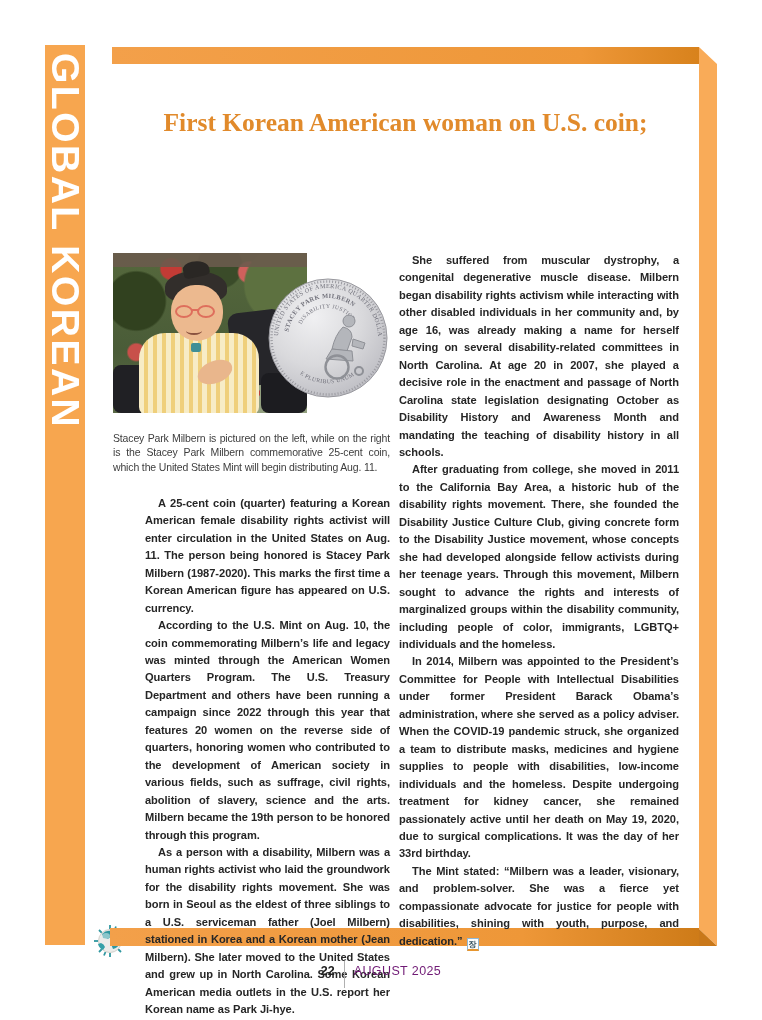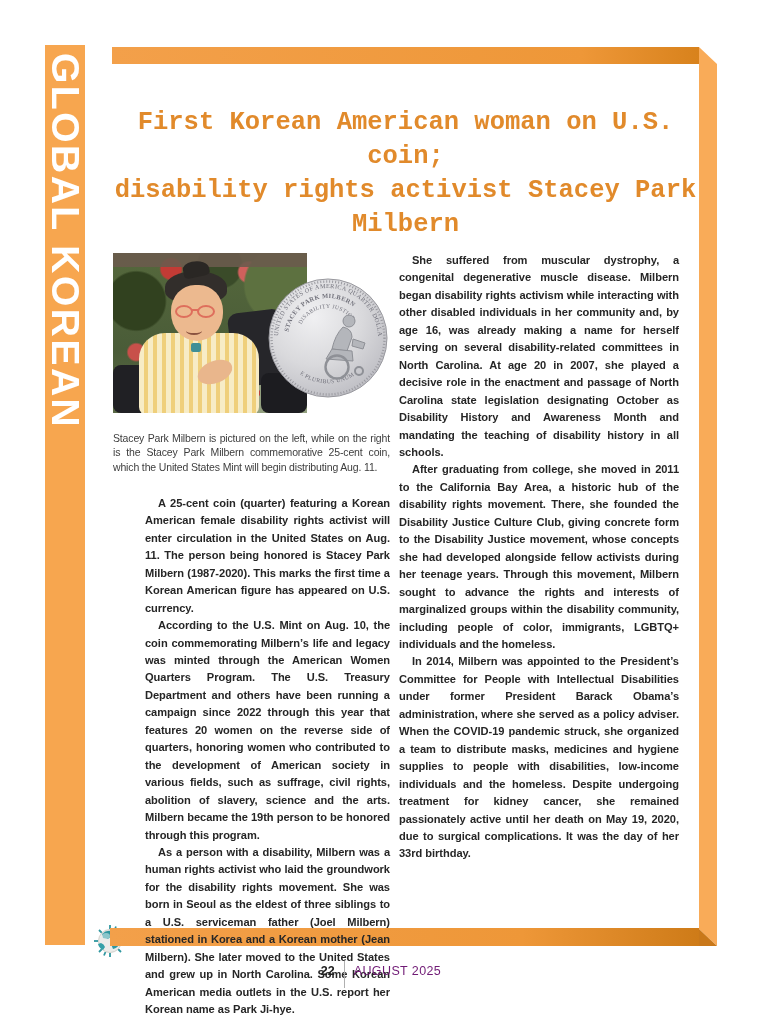--- a/index.html
+++ b/index.html
@@ -37,21 +37,21 @@
     background:#C9781A;
     clip-path:polygon(0 0, 100% 100%, 0 100%);
   }
 
   
   .globe { position:absolute; left:47px; top:878px; width:36px; height:36px; }
 
   
   .header { position:absolute; left:113px; top:106px; width:585px; text-align:center; }
   .title {
-    font-family:Liberation Mono, monospace; font-weight:700;
+    font-family:Liberation Serif, serif; font-weight:700;
     font-size:25.5px; line-height:34px; color:#E18A2B;
   }
   .subtitle {
     margin-top:9px; font-size:18.5px; line-height:24.5px; color:#141414;
   }
 
   
   .col-left  { position:absolute; left:113px; top:253px; width:277px; }
   .col-right { position:absolute; left:399px; top:252px; width:280px; }
 
@@ -159,21 +159,20 @@
     </svg>
   </div>
   <div class="bar-top"></div>
   <div class="bar-right"></div>
   <div class="bar-bottom"></div>
   <div class="fold-br"></div>
 
   <div class="header">
     <div class="title">
       <div>First Korean American woman on U.S. coin;</div>
-      <div>disability rights activist Stacey Park Milbern</div>
     </div>
   </div>
 
   <div class="col-left">
     <div class="figure">
       <div class="photo">
         <div class="beam"></div>
         <div class="path"></div>
         <div class="chair-back"></div>
         <div class="chair-left"></div>
@@ -233,20 +232,21 @@
       <p class="body-par">A 25-cent coin (quarter) featuring a Korean American female disability rights activist will enter circulation in the United States on Aug. 11. The person being honored is Stacey Park Milbern (1987-2020). This marks the first time a Korean American figure has appeared on U.S. currency.</p>
       <p class="body-par">According to the U.S. Mint on Aug. 10, the coin commemorating Milbern’s life and legacy was minted through the American Women Quarters Program. The U.S. Treasury Department and others have been running a campaign since 2022 through this year that features 20 women on the reverse side of quarters, honoring women who contributed to the development of American society in various fields, such as suffrage, civil rights, abolition of slavery, science and the arts. Milbern became the 19th person to be honored through this program.</p>
       <p class="body-par">As a person with a disability, Milbern was a human rights activist who laid the groundwork for the disability rights movement. She was born in Seoul as the eldest of three siblings to a U.S. serviceman father (Joel Milbern) stationed in Korea and a Korean mother (Jean Milbern). She later moved to the United States and grew up in North Carolina. Some Korean American media outlets in the U.S. report her Korean name as Park Ji-hye.</p>
     </div>
   </div>
 
   <div class="col-right">
     <p class="body-par">She suffered from muscular dystrophy, a congenital degenerative muscle disease. Milbern began disability rights activism while interacting with other disabled individuals in her community and, by age 16, was already making a name for herself serving on several disability-related committees in North Carolina. At age 20 in 2007, she played a decisive role in the enactment and passage of North Carolina state legislation designating October as Disability History and Awareness Month and mandating the teaching of disability history in all schools.</p>
     <p class="body-par">After graduating from college, she moved in 2011 to the California Bay Area, a historic hub of the disability rights movement. There, she founded the Disability Justice Culture Club, giving concrete form to the Disability Justice movement, whose concepts she had developed alongside fellow activists during her teenage years. Through this movement, Milbern sought to advance the rights and interests of marginalized groups within the disability community, including people of color, immigrants, LGBTQ+ individuals and the homeless.</p>
     <p class="body-par">In 2014, Milbern was appointed to the President’s Committee for People with Intellectual Disabilities under former President Barack Obama’s administration, where she served as a policy adviser. When the COVID-19 pandemic struck, she organized a team to distribute masks, medicines and hygiene supplies to people with disabilities, low-income individuals and the homeless. Despite undergoing treatment for kidney cancer, she remained passionately active until her death on May 19, 2020, due to surgical complications. It was the day of her 33rd birthday.</p>
+    <p class="body-par"><span>The Mint stated: “Milbern was a leader, visionary, and problem-solver. She was a fierce yet compassionate advocate for justice for people with disabilities, shining with youth, purpose, and dedication.”</span><span class="end-mark">장</span></p>
   </div>
 
   <div class="footer">
     <span class="pagenum">22</span>
     <span class="divider"></span>
     <span class="issue">AUGUST 2025</span>
   </div>
 
 </div>
 

